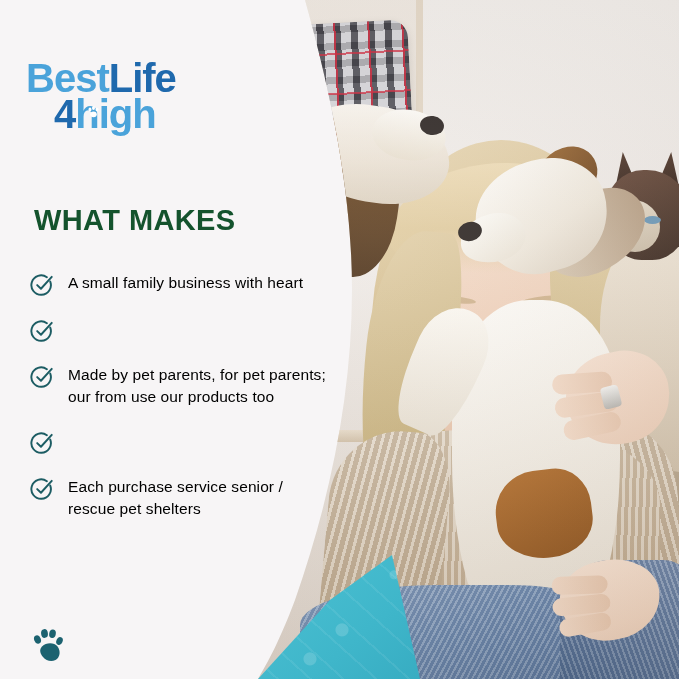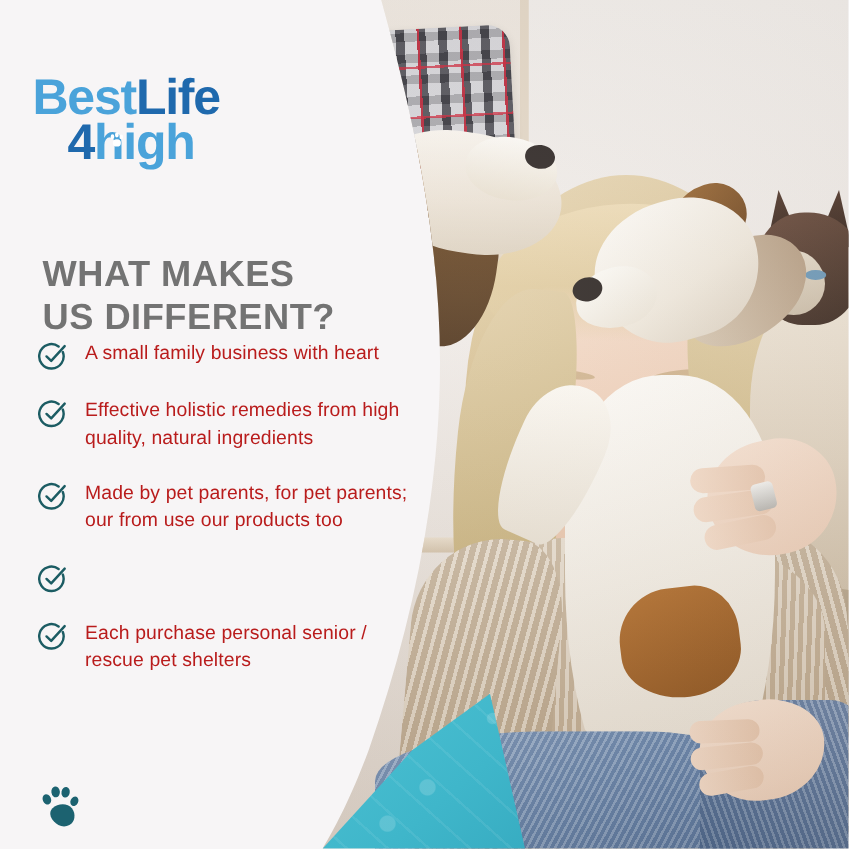--- a/index.html
+++ b/index.html
@@ -329,30 +329,30 @@
   .lt-4{color:#1f69ad;}
   .lt-pets{color:#4aa3da;position:relative;}
   .paw-in-p{
     position:absolute;left:11px;top:13px;width:15px;height:14px;pointer-events:none;
   }
 
   
   .headline{
     position:absolute;left:34px;top:163px;width:280px;
     font-size:29px;line-height:1.16;font-weight:800;letter-spacing:.4px;
-    color:#737373;text-transform:uppercase;
+    color:#14532d;text-transform:uppercase;
   }
   .headline .l2{display:block;}
 
   
   .list{position:absolute;left:30px;top:250px;width:300px;}
   .item{display:flex;align-items:flex-start;margin-bottom:21px;}
   .item .chk{flex:0 0 auto;width:24px;height:24px;margin-right:14px;margin-top:1px;}
   .item .txt{
-    font-size:15.5px;line-height:1.45;color:#b91c1c;
+    font-size:15.5px;line-height:1.45;color:#000000;
     font-family:"Liberation Sans", sans-serif;font-weight:400;
     width:268px;letter-spacing:.1px;
   }
 
   
   .bottom-paw{position:absolute;left:30px;top:604px;width:36px;height:38px;}
 </style>
 </head>
 <body>
 
@@ -450,57 +450,55 @@
               <ellipse cx="6" cy="7.5" rx="2.5" ry="3.3" fill="#ffffff"></ellipse>
               <ellipse cx="12" cy="5.2" rx="2.6" ry="3.4" fill="#ffffff"></ellipse>
               <ellipse cx="18" cy="7.8" rx="2.5" ry="3.2" fill="#ffffff"></ellipse>
               <ellipse cx="12" cy="16" rx="5.6" ry="5" fill="#ffffff"></ellipse>
             </svg></span>
       </div>
     </div>
 
     <h1 class="headline">
       <span class="l1">WHAT MAKES</span>
-      <span class="l2">US DIFFERENT?</span>
     </h1>
 
     <ul class="list" style="list-style:none;margin:0;padding:0;">
       <li class="item">
         <svg class="chk" viewBox="0 0 32 32">
           <path d="M27 11.5 A13 13 0 1 1 22.5 5.6" fill="none" stroke="#1c5c63" stroke-width="2.6" stroke-linecap="round"></path>
           <path d="M9.6 16.2 L14.6 21 L29 5.2" fill="none" stroke="#1c5c63" stroke-width="2.6" stroke-linecap="round" stroke-linejoin="round"></path>
         </svg>
         <span class="txt">A small family business with heart</span>
       </li>
       <li class="item">
         <svg class="chk" viewBox="0 0 32 32">
           <path d="M27 11.5 A13 13 0 1 1 22.5 5.6" fill="none" stroke="#1c5c63" stroke-width="2.6" stroke-linecap="round"></path>
           <path d="M9.6 16.2 L14.6 21 L29 5.2" fill="none" stroke="#1c5c63" stroke-width="2.6" stroke-linecap="round" stroke-linejoin="round"></path>
         </svg>
-        <span class="txt">Effective holistic remedies from high quality, natural ingredients</span>
       </li>
       <li class="item">
         <svg class="chk" viewBox="0 0 32 32">
           <path d="M27 11.5 A13 13 0 1 1 22.5 5.6" fill="none" stroke="#1c5c63" stroke-width="2.6" stroke-linecap="round"></path>
           <path d="M9.6 16.2 L14.6 21 L29 5.2" fill="none" stroke="#1c5c63" stroke-width="2.6" stroke-linecap="round" stroke-linejoin="round"></path>
         </svg>
         <span class="txt">Made by pet parents, for pet parents; our from use our products too</span>
       </li>
       <li class="item">
         <svg class="chk" viewBox="0 0 32 32">
           <path d="M27 11.5 A13 13 0 1 1 22.5 5.6" fill="none" stroke="#1c5c63" stroke-width="2.6" stroke-linecap="round"></path>
           <path d="M9.6 16.2 L14.6 21 L29 5.2" fill="none" stroke="#1c5c63" stroke-width="2.6" stroke-linecap="round" stroke-linejoin="round"></path>
         </svg>
       </li>
       <li class="item">
         <svg class="chk" viewBox="0 0 32 32">
           <path d="M27 11.5 A13 13 0 1 1 22.5 5.6" fill="none" stroke="#1c5c63" stroke-width="2.6" stroke-linecap="round"></path>
           <path d="M9.6 16.2 L14.6 21 L29 5.2" fill="none" stroke="#1c5c63" stroke-width="2.6" stroke-linecap="round" stroke-linejoin="round"></path>
         </svg>
-        <span class="txt">Each purchase personal senior / rescue pet shelters</span>
+        <span class="txt">Each purchase service senior / rescue pet shelters</span>
       </li>
     </ul>
 
     <svg class="bottom-paw" viewBox="0 0 36 38">
       <ellipse cx="7.5" cy="13.5" rx="3.3" ry="4.3" transform="rotate(-22 7.5 13.5)" fill="#1c6270"></ellipse>
       <ellipse cx="14.5" cy="7.5" rx="3.4" ry="4.4" transform="rotate(-8 14.5 7.5)" fill="#1c6270"></ellipse>
       <ellipse cx="22.5" cy="7.8" rx="3.3" ry="4.3" transform="rotate(10 22.5 7.8)" fill="#1c6270"></ellipse>
       <ellipse cx="29.5" cy="15" rx="3.1" ry="4.0" transform="rotate(24 29.5 15)" fill="#1c6270"></ellipse>
       <path d="M12 20.5 C16 16.5 24 16 27.5 20.5 C31 25 30 31.5 25.5 34 C21 36.5 16 34.5 13 31 C10 27.5 9 23.5 12 20.5 Z" fill="#1c6270"></path>
     </svg>

